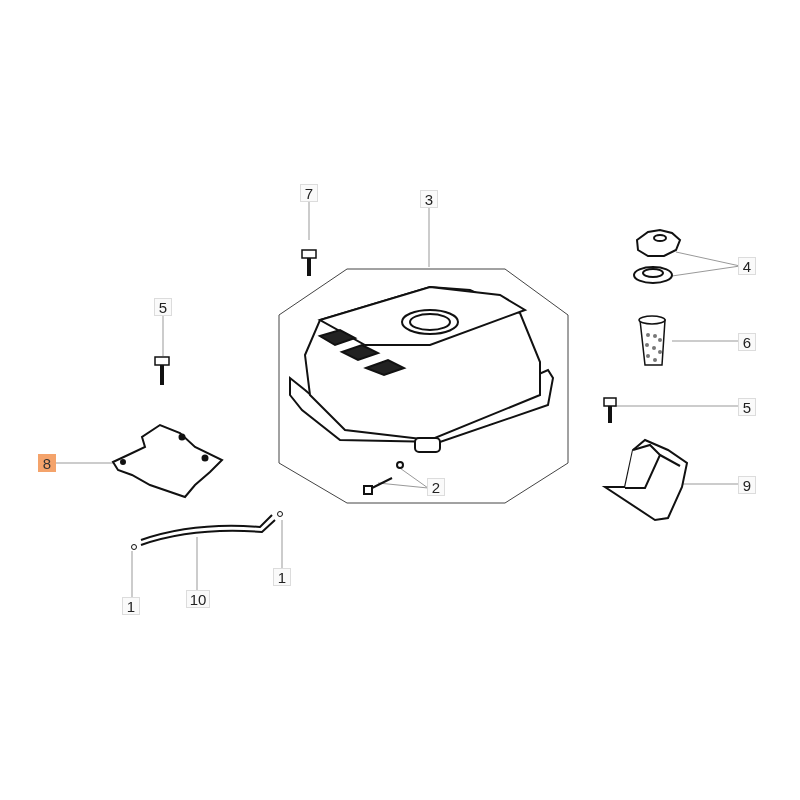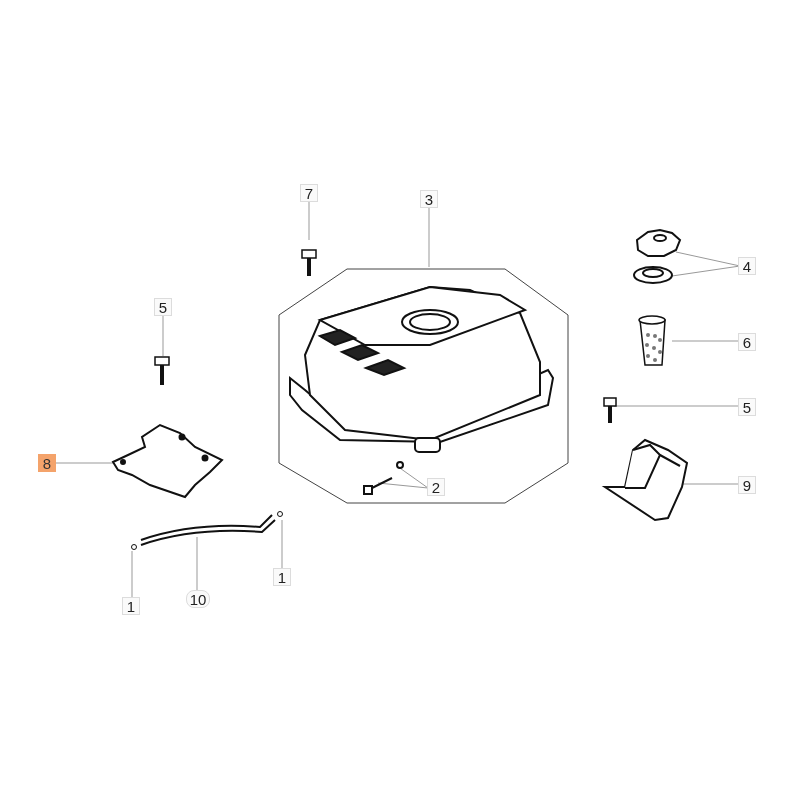--- a/index.html
+++ b/index.html
@@ -110,14 +110,14 @@
 <div class="label" style="left:300px;top:184px;">7</div>
 <div class="label" style="left:420px;top:190px;">3</div>
 <div class="label" style="left:738px;top:257px;">4</div>
 <div class="label" style="left:154px;top:298px;">5</div>
 <div class="label" style="left:738px;top:333px;">6</div>
 <div class="label" style="left:738px;top:398px;">5</div>
 <div class="label hl" style="left:38px;top:454px;">8</div>
 <div class="label" style="left:427px;top:478px;">2</div>
 <div class="label" style="left:738px;top:476px;">9</div>
 <div class="label" style="left:273px;top:568px;">1</div>
-<div class="label" style="left:186px;top:590px;width:24px;border-radius:8px;">10</div>
+<div class="label" style="left:186px;top:590px;width:24px;">10</div>
 <div class="label" style="left:122px;top:597px;">1</div>
 
 </body></html>

